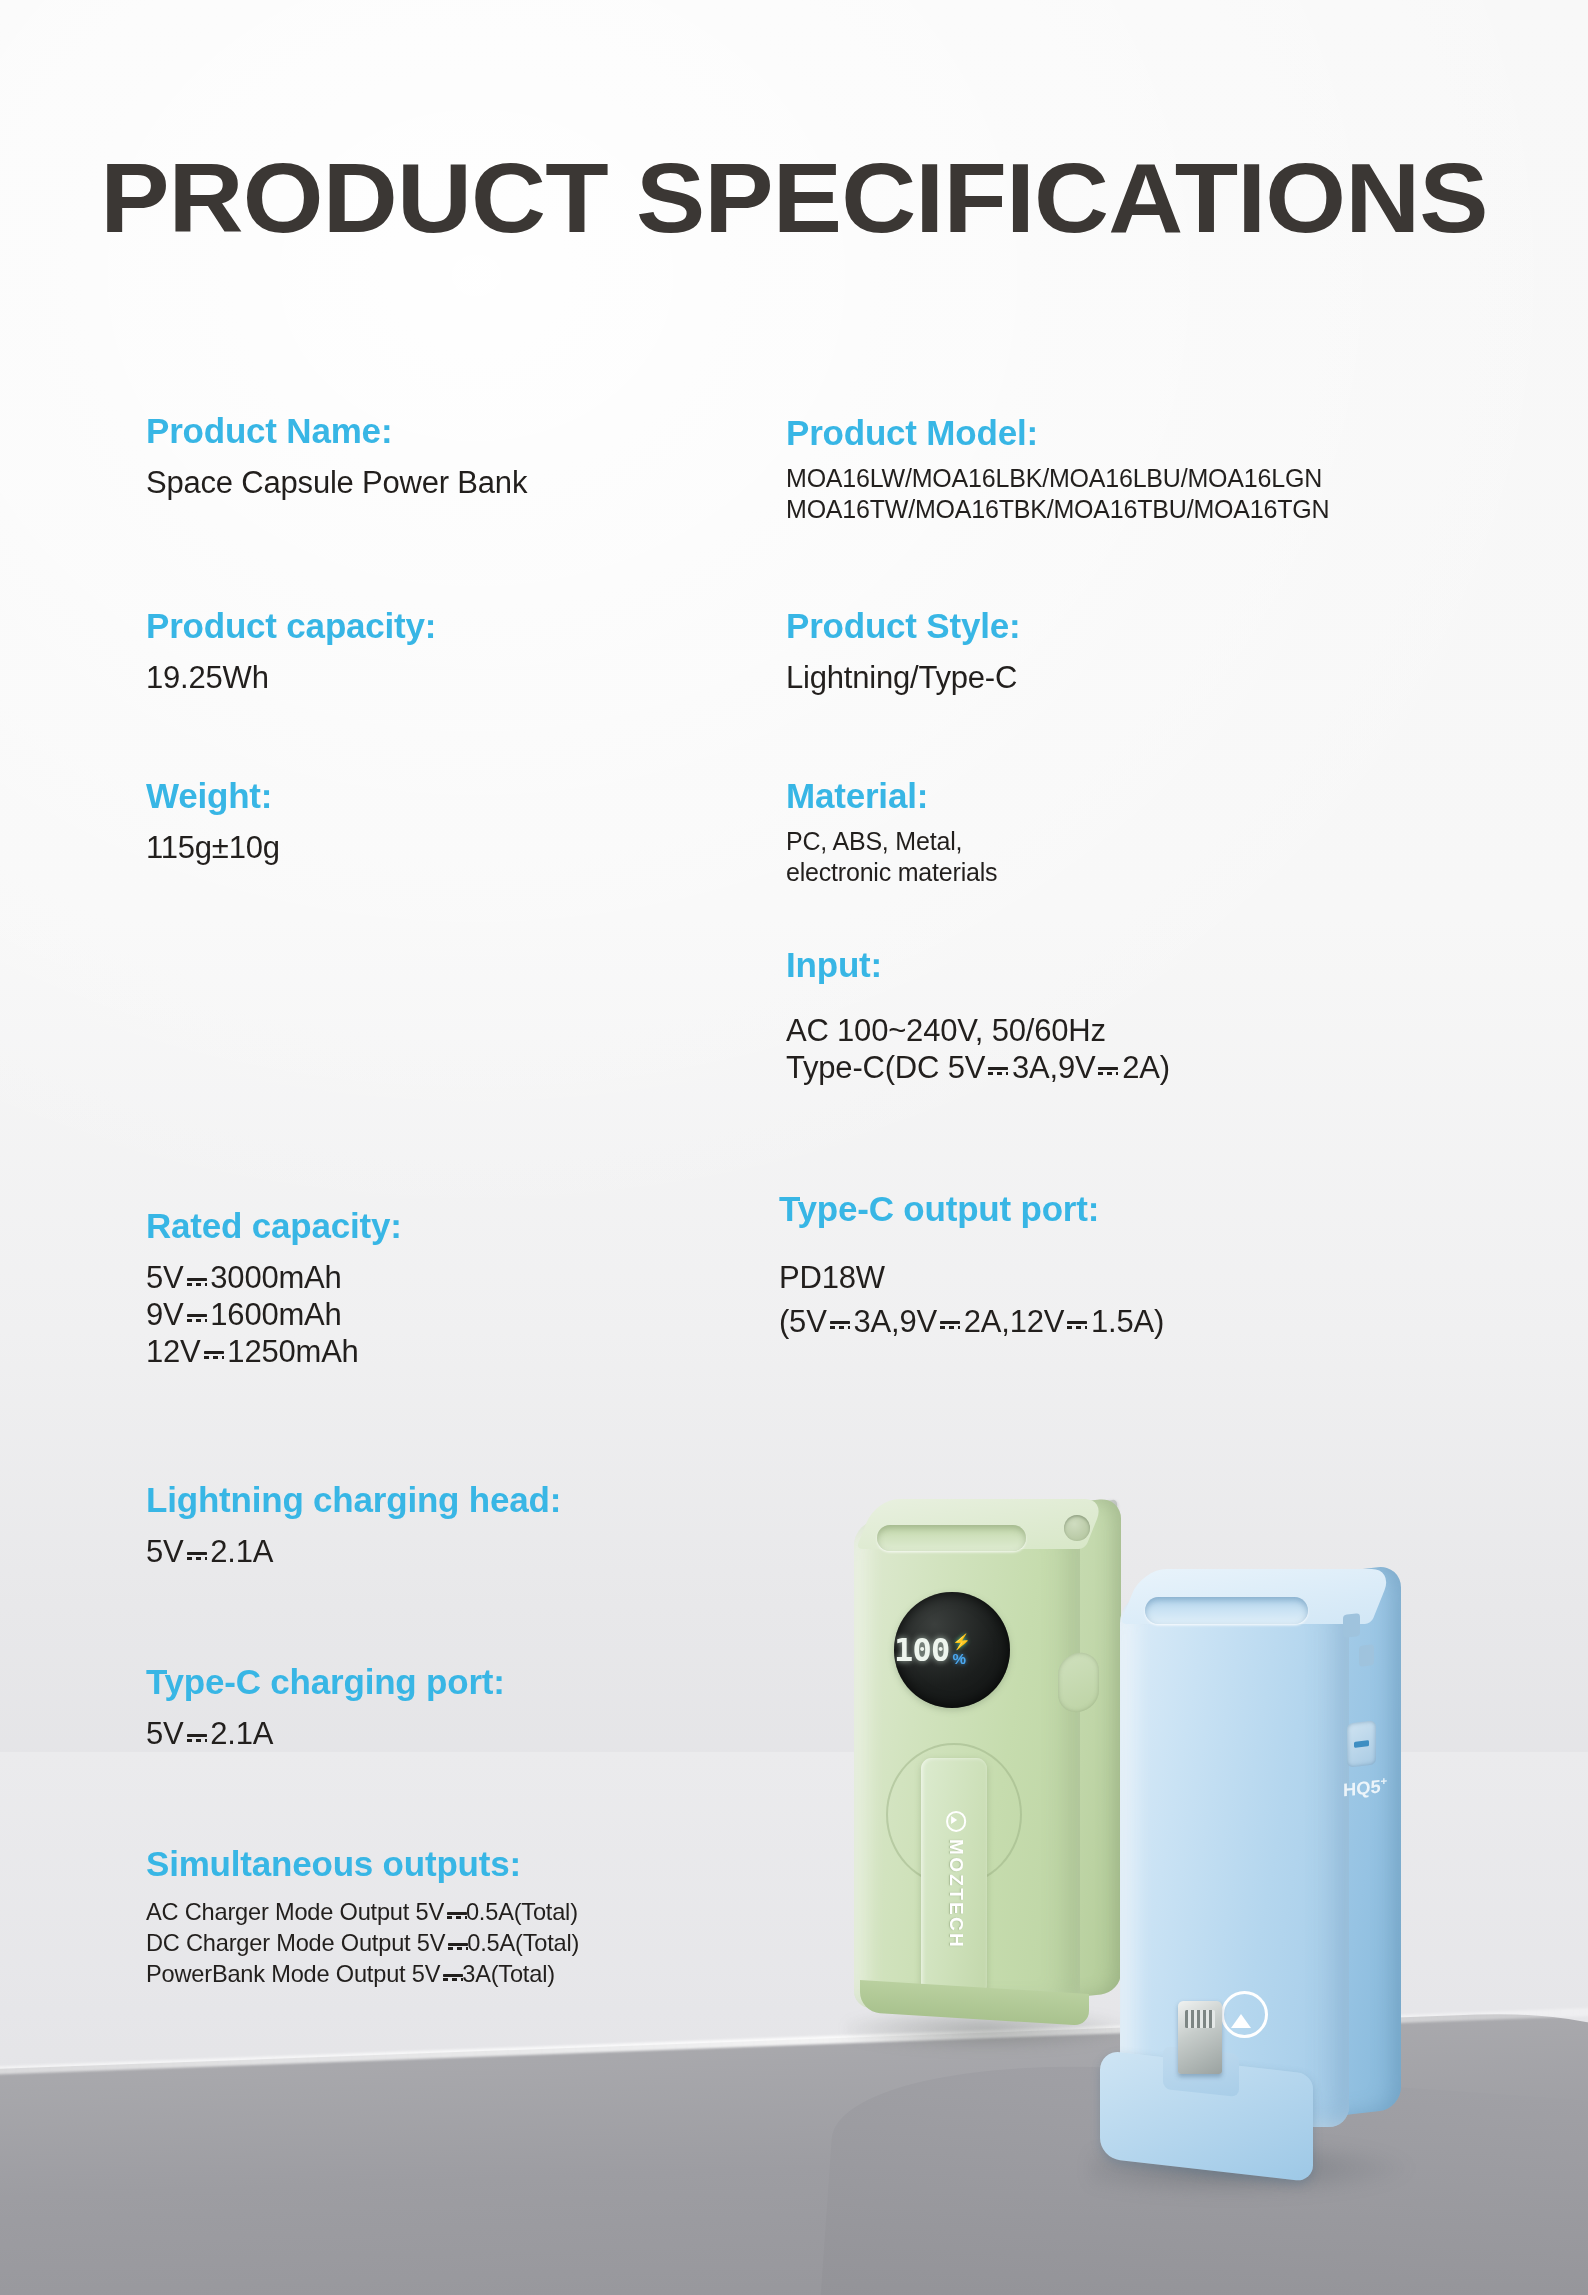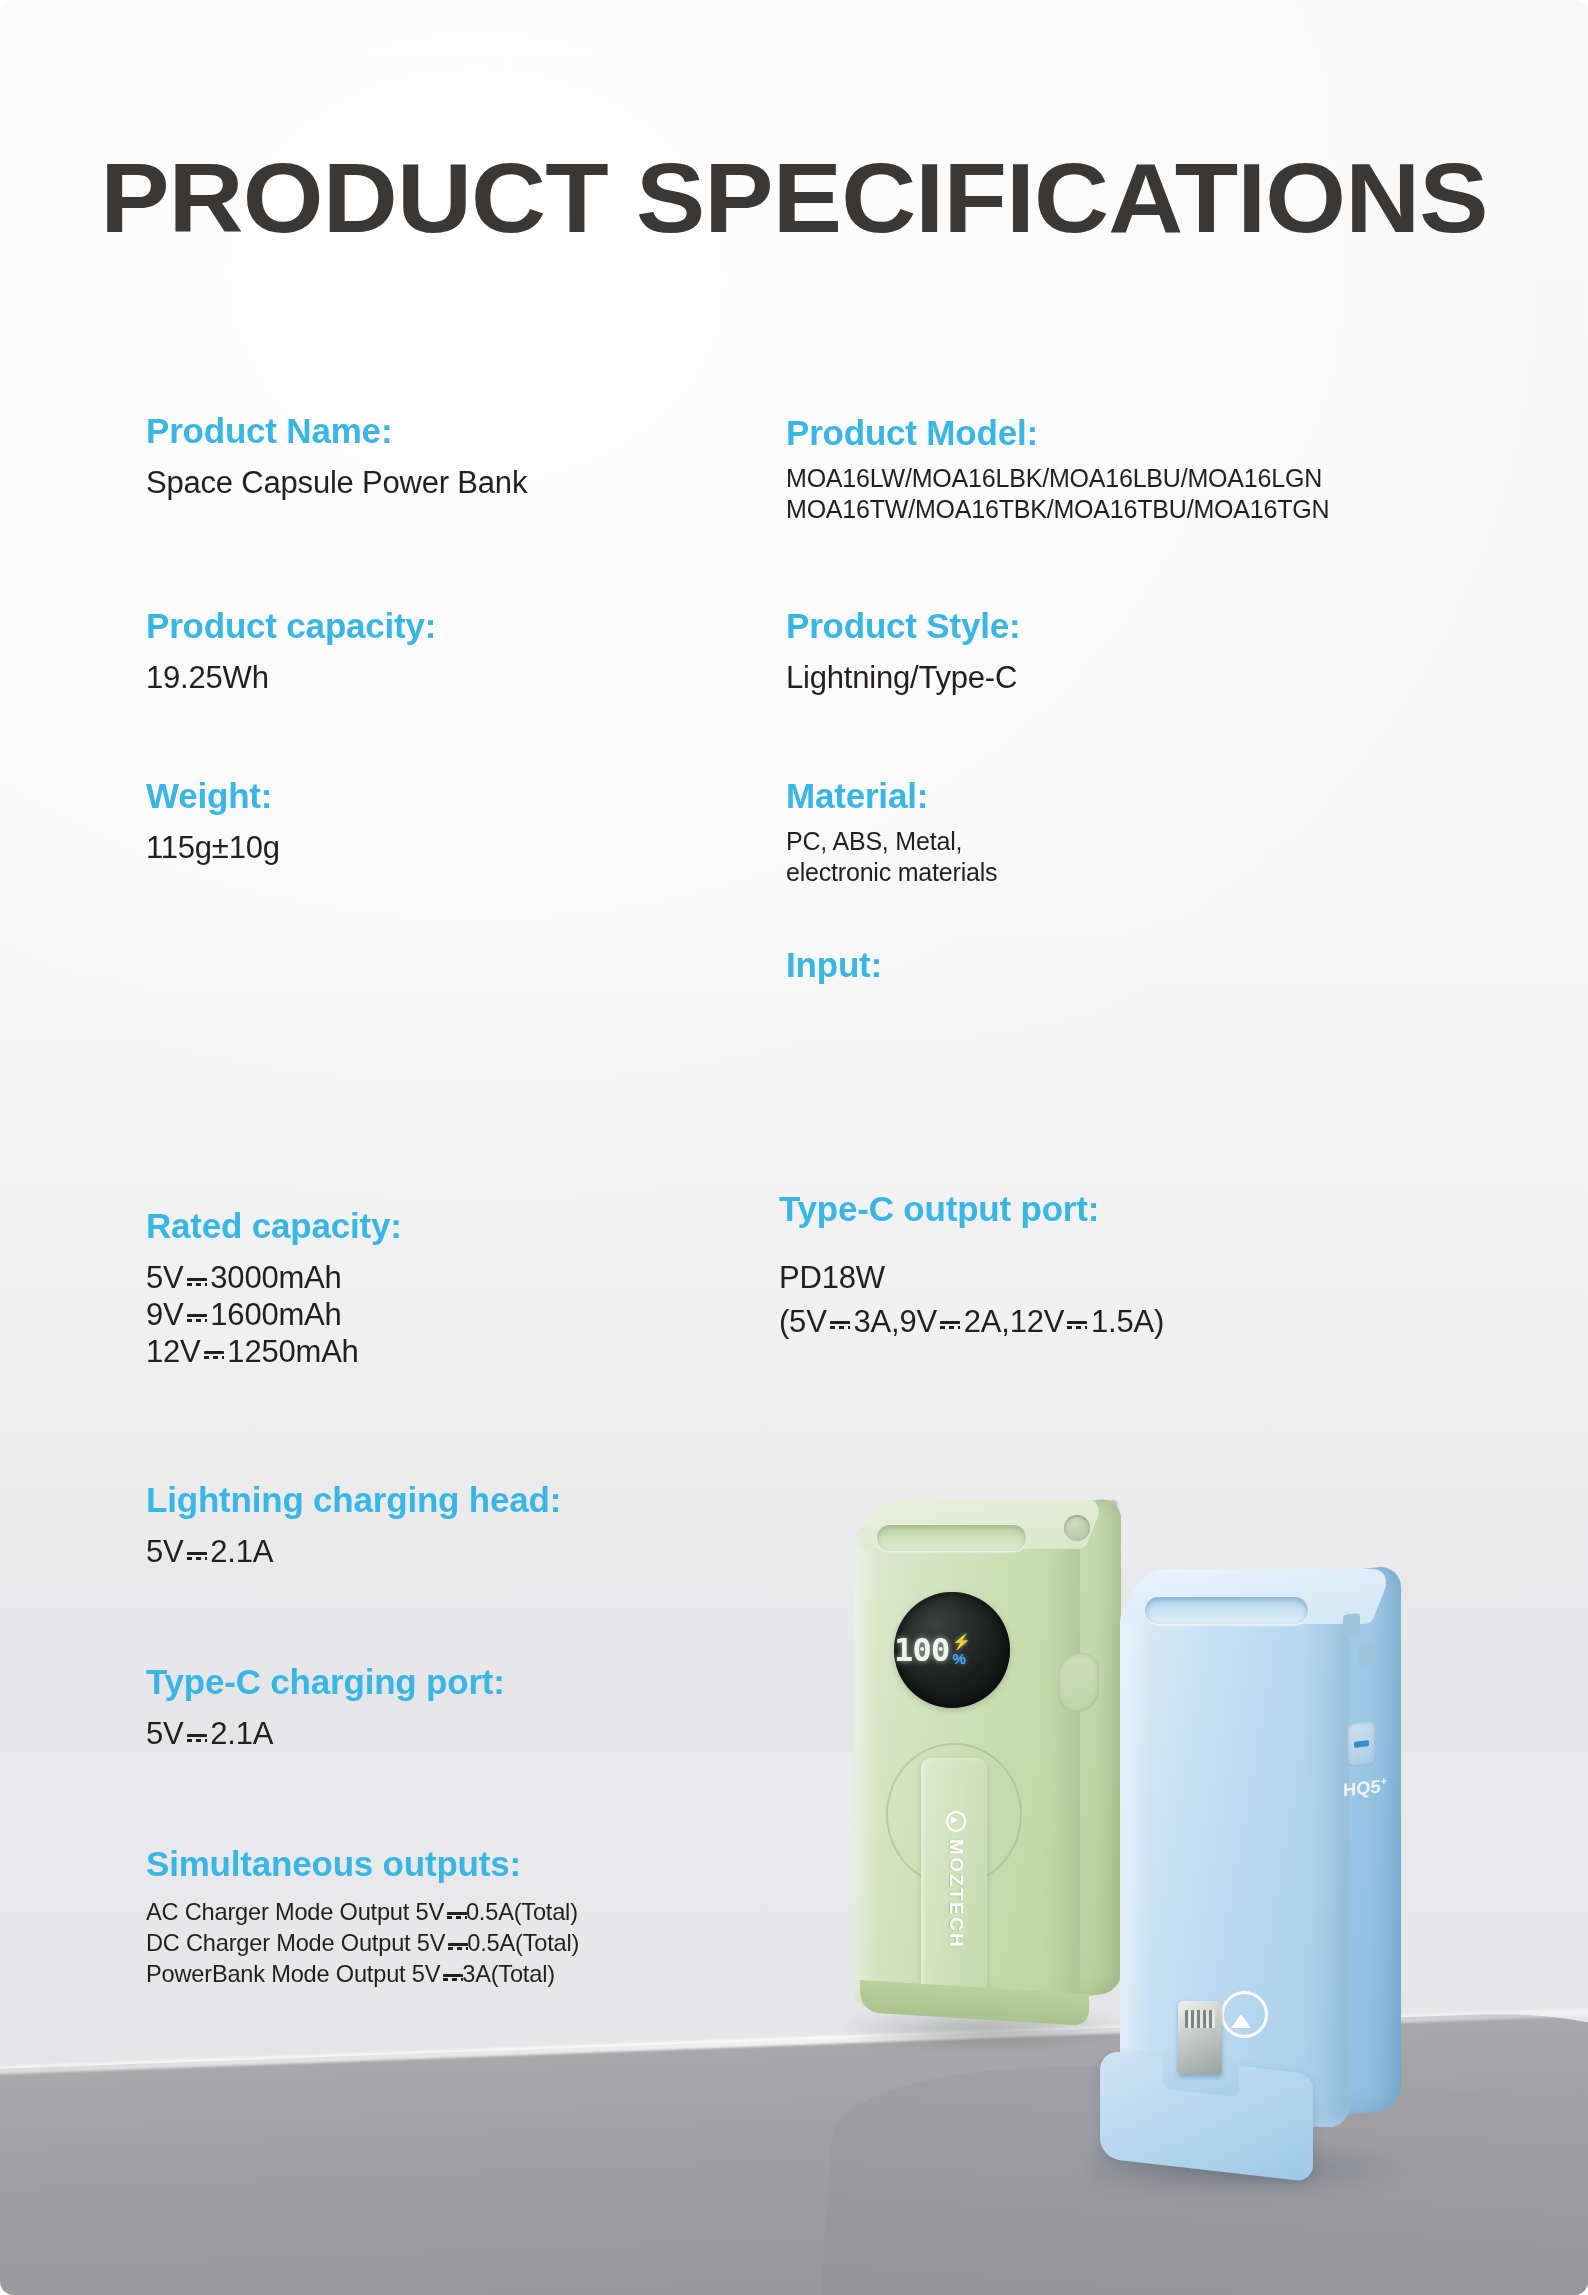--- a/index.html
+++ b/index.html
@@ -16,21 +16,20 @@
     width:1588px; height:2295px;
     background:
       linear-gradient(180deg,
         #f8f8f8 0%,
         #f7f7f7 40%,
         #f0f0f1 58%,
         #e8e8ea 70%,
         #e3e3e6 80%,
         #e0e0e3 100%);
     overflow:hidden;
-    border-radius:14px;
   }
 
   
   .bg-wash{
     position:absolute; inset:0;
     background:radial-gradient(120% 70% at 30% 12%, rgba(255,255,255,.95) 0%, rgba(255,255,255,0) 60%);
     pointer-events:none;
   }
 
   
@@ -390,20 +389,24 @@
     </div>
   </div>
 
   <div class="spec" style="left:786px; top:606px;">
     <div class="k">Product Style:</div>
     <div class="v">Lightning/Type-C</div>
   </div>
 
   <div class="spec" style="left:786px; top:945px;">
     <div class="k">Input:</div>
+    <div class="v" style="margin-top:29px">
+      <span class="line">AC 100~240V, 50/60Hz</span>
+      <span class="line"><span>Type-C(DC 5V</span><span class="dc"></span><span>3A,9V</span><span class="dc"></span><span>2A)</span></span>
+    </div>
   </div>
 
   <div class="spec" style="left:779px; top:1189px;">
     <div class="k">Type-C output port:</div>
     <div class="v" style="margin-top:32px">
       <span class="line">PD18W</span>
       <span class="line" style="margin-top:7px; display:block"><span>(5V</span><span class="dc"></span><span>3A,9V</span><span class="dc"></span><span>2A,12V</span><span class="dc"></span><span>1.5A)</span></span>
     </div>
   </div>
 

